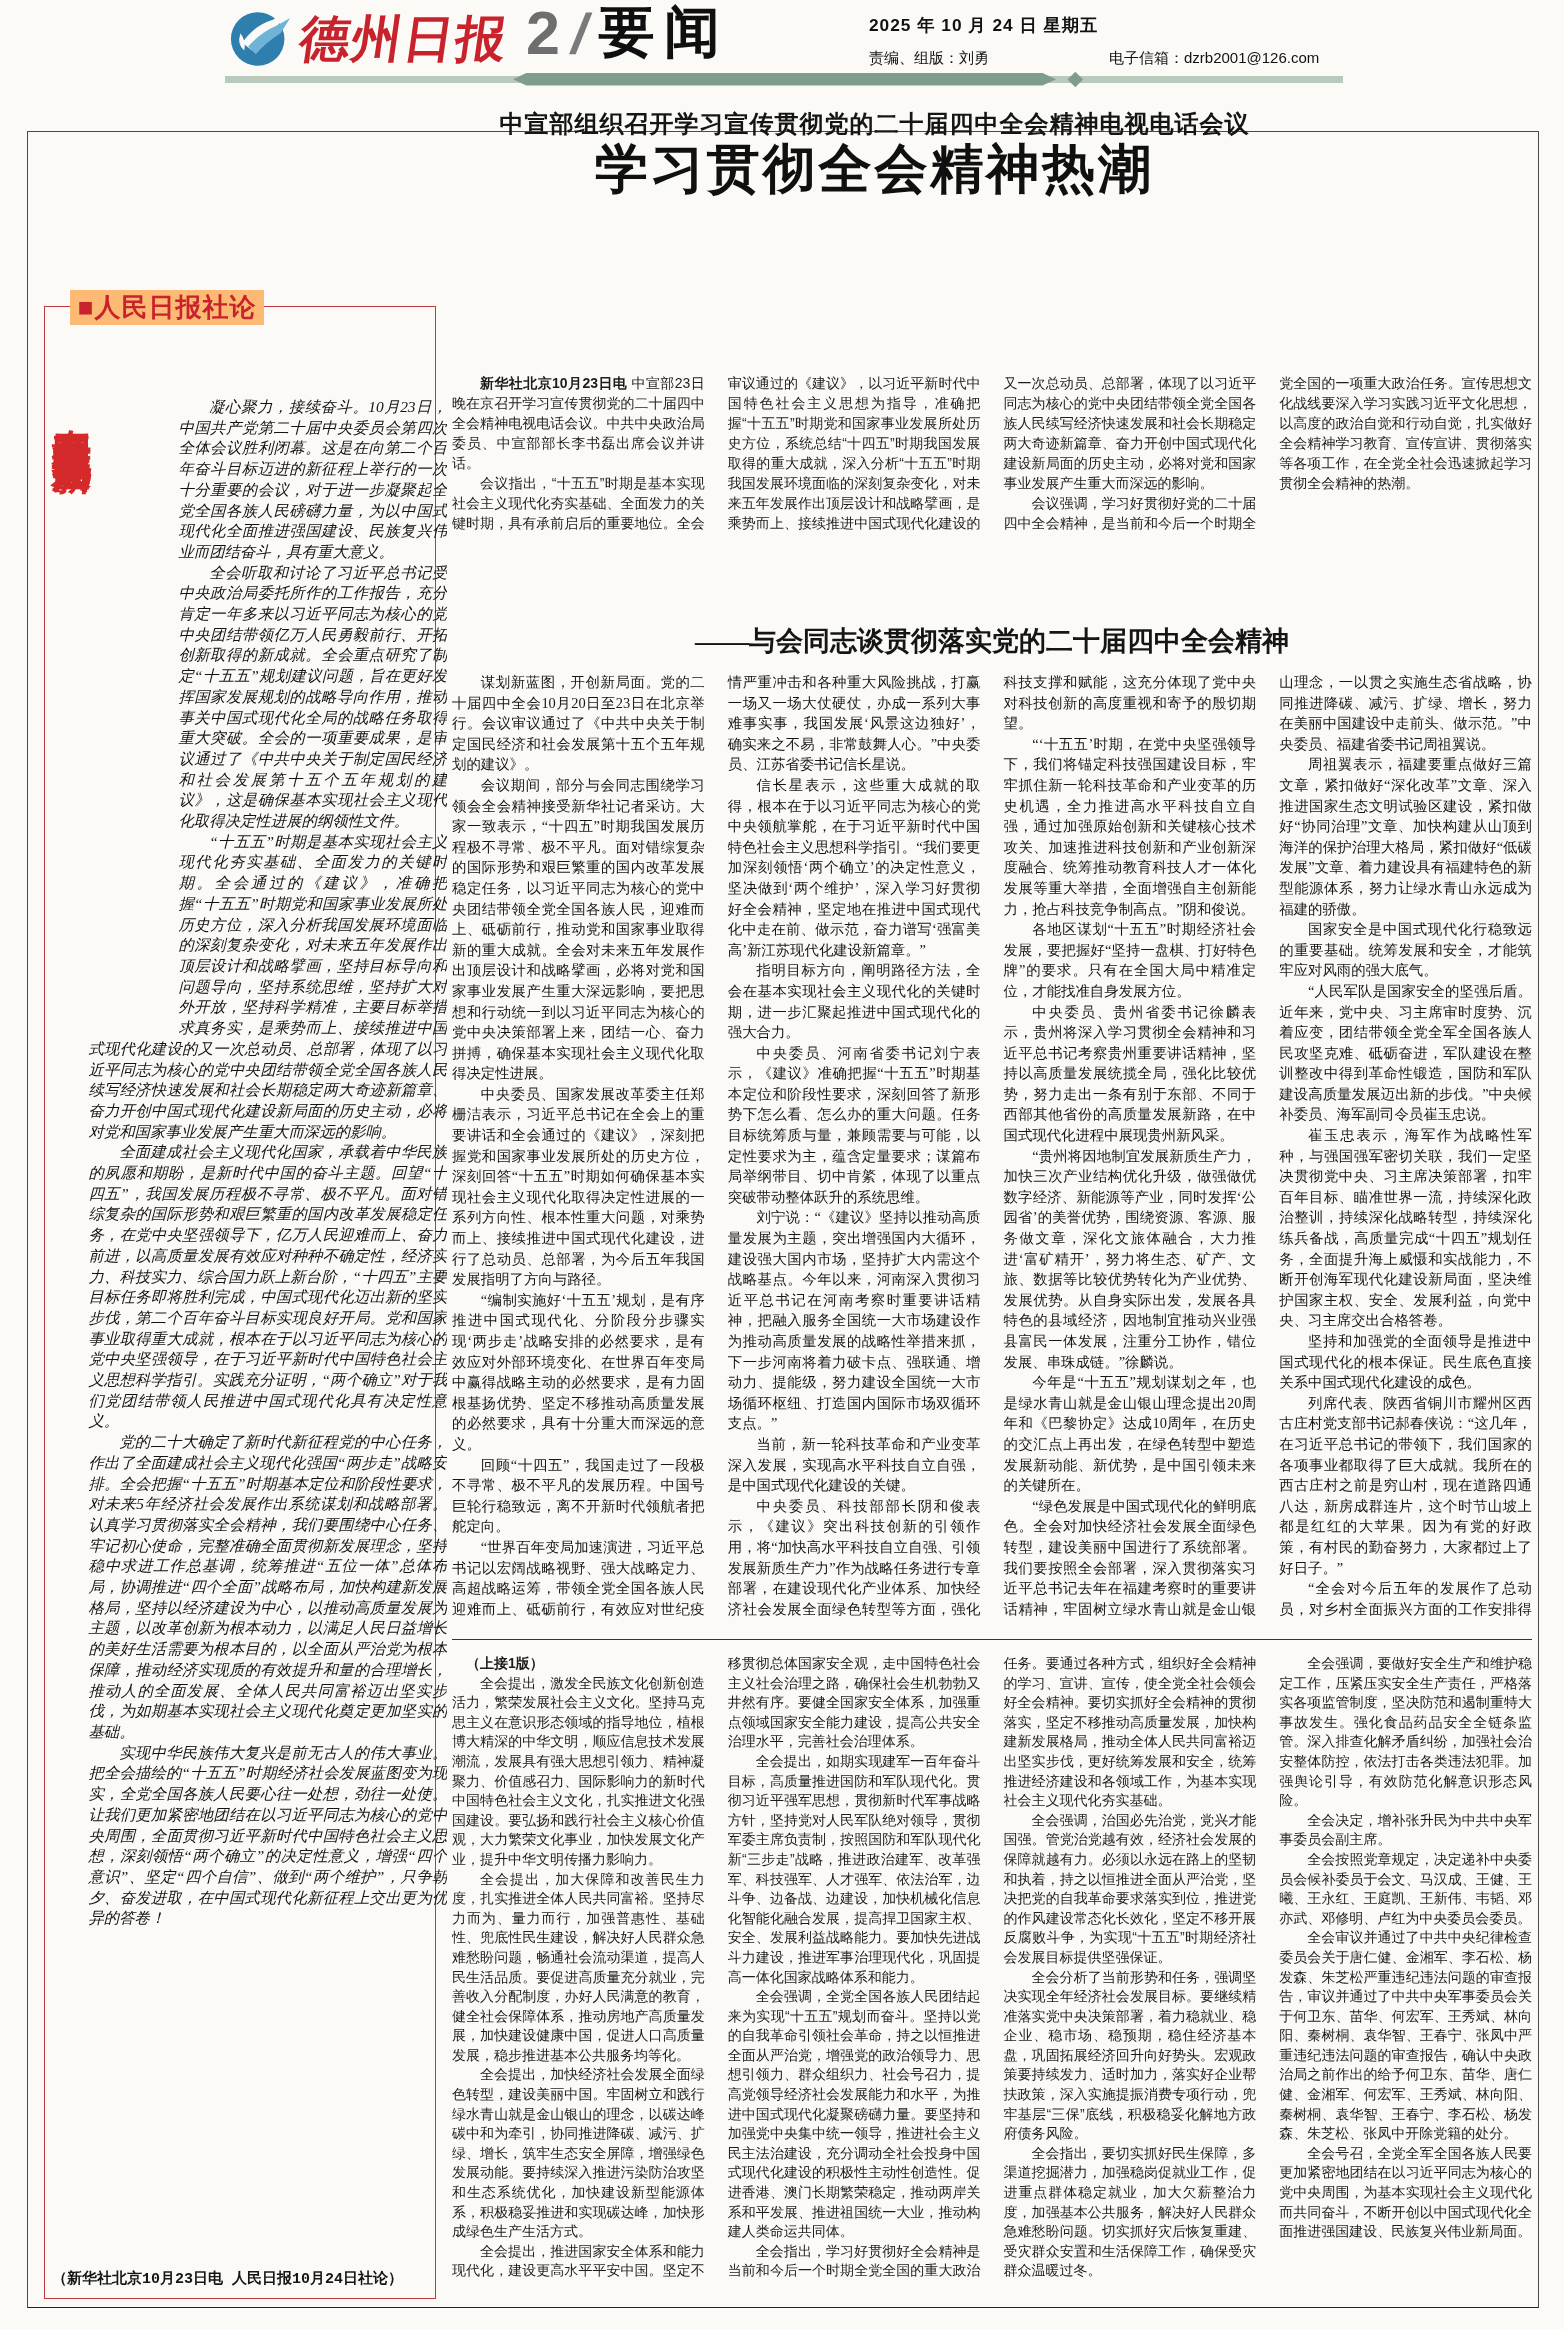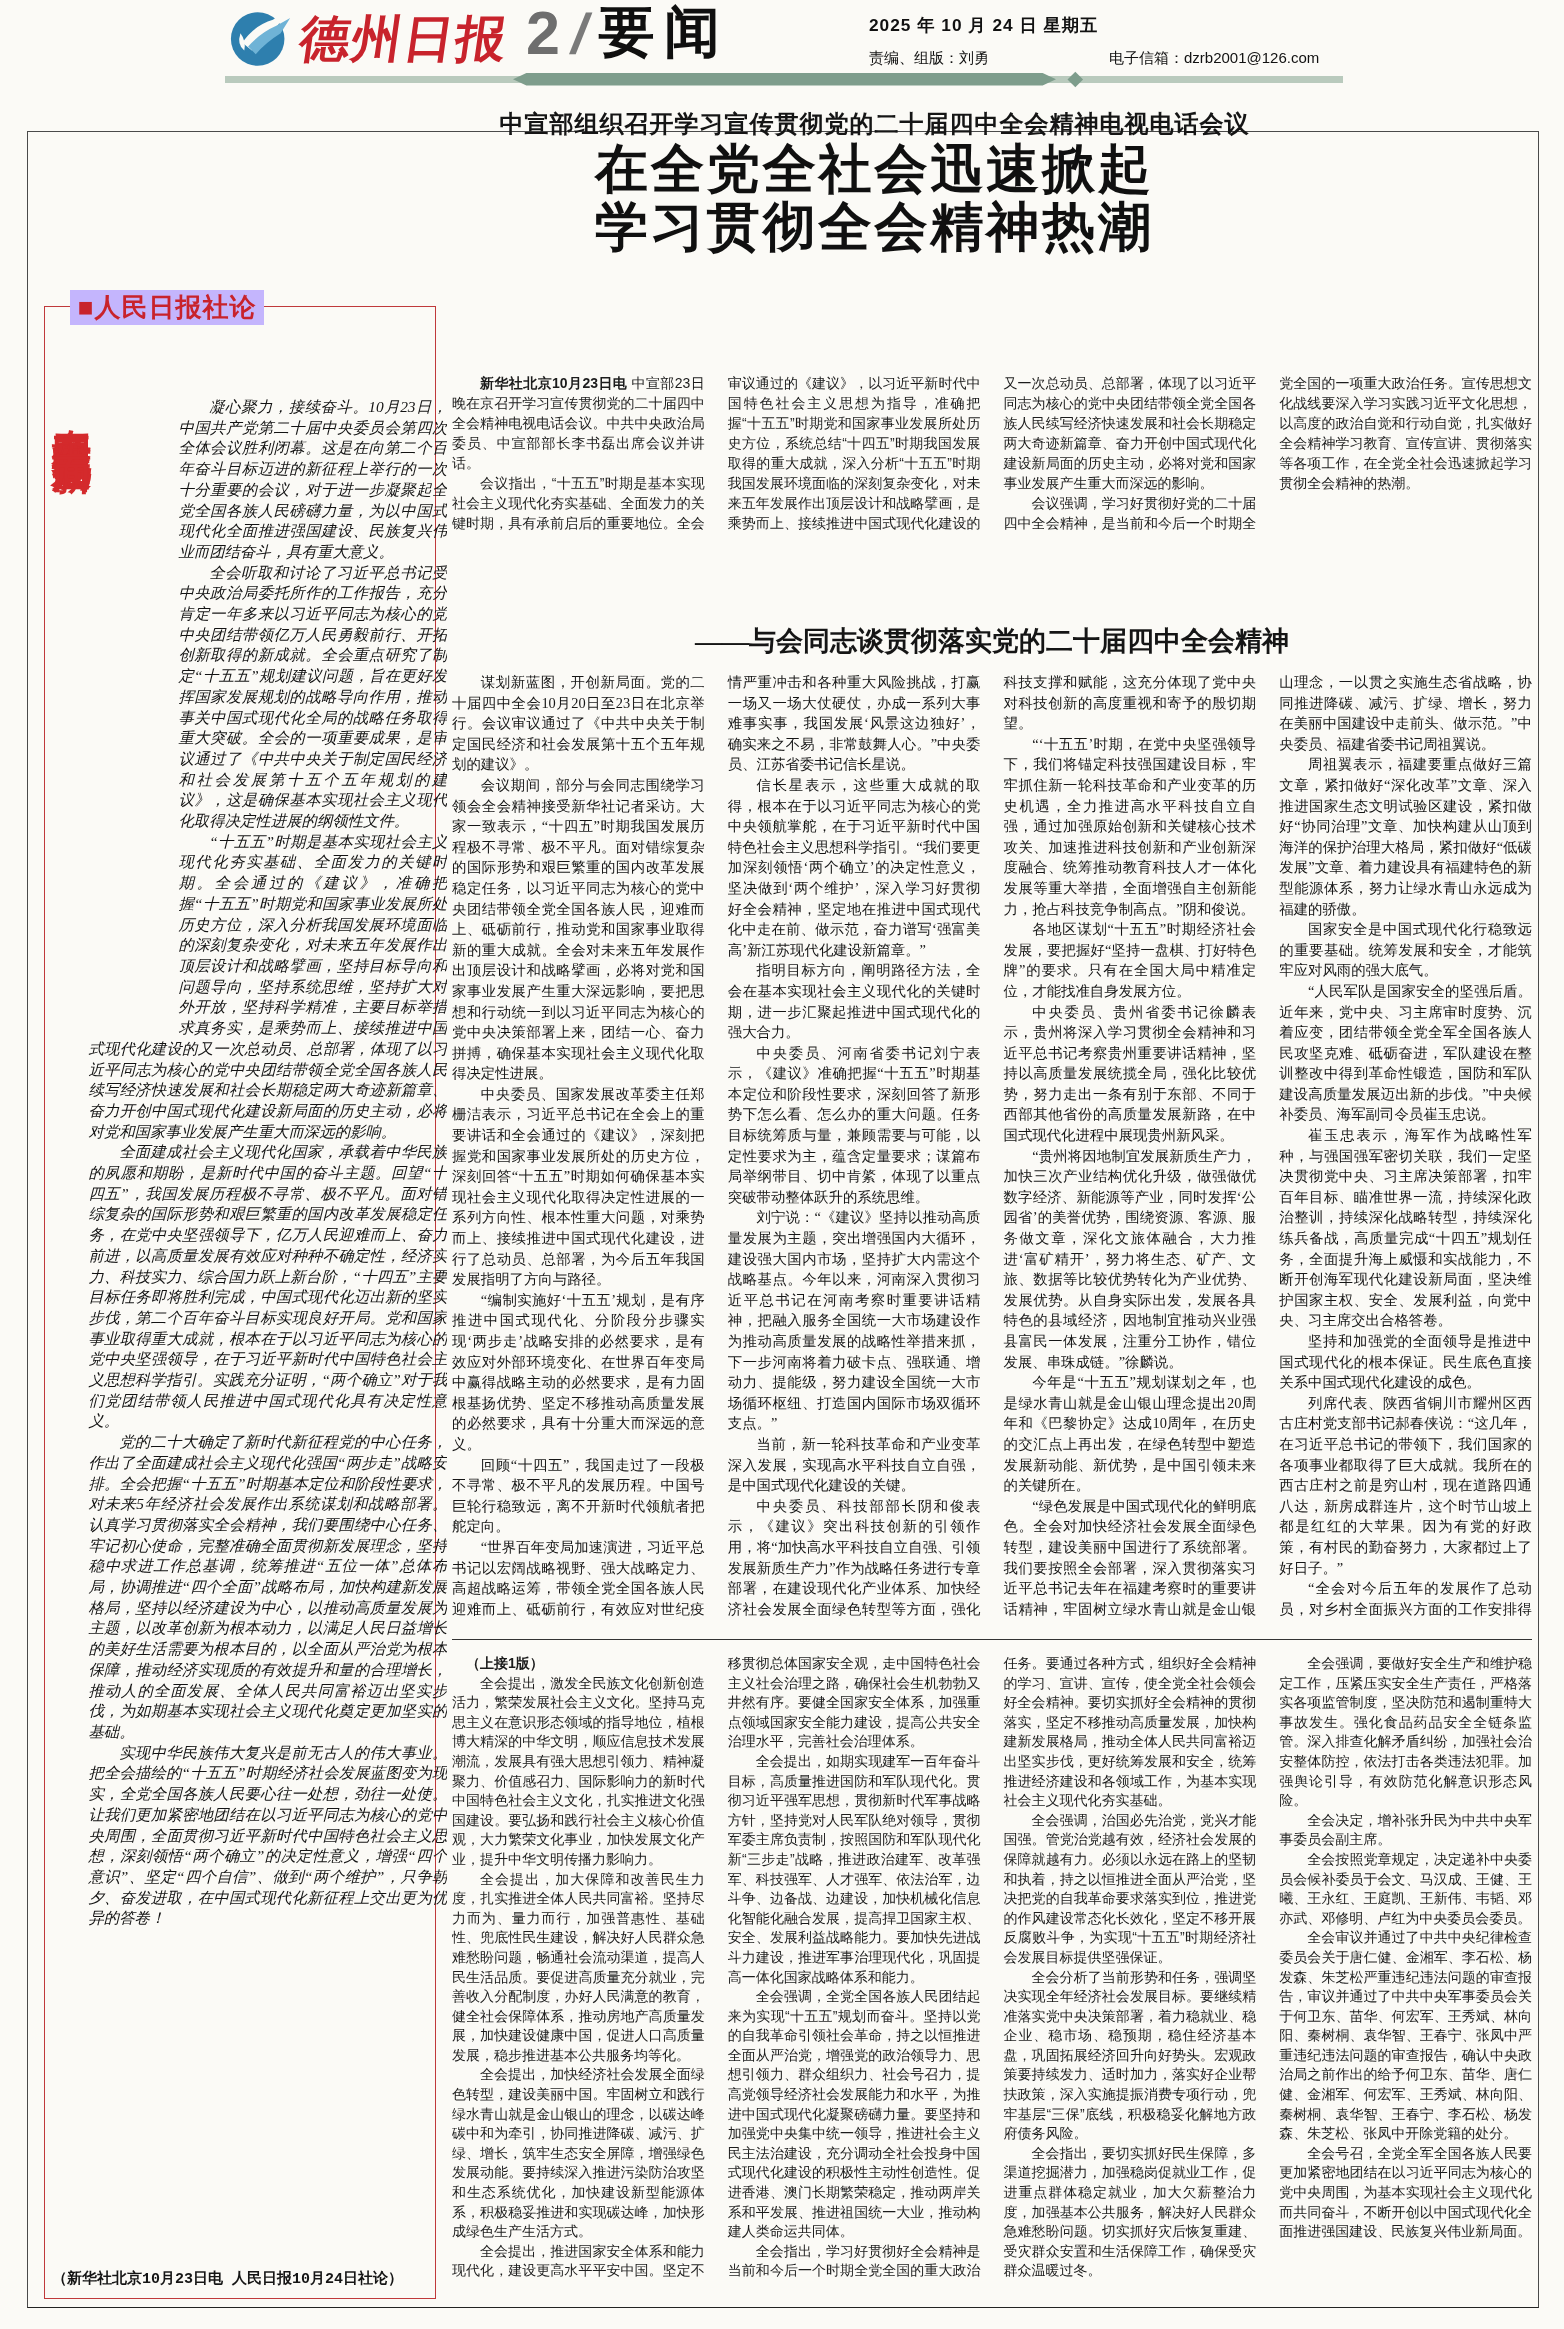--- a/index.html
+++ b/index.html
@@ -24,21 +24,21 @@
   .band-dark{position:absolute;left:288px;top:0;width:543px;height:12.5px;background:#7e9d8c;
     clip-path:polygon(0 50%,13.4px 0,calc(100% - 13.4px) 0,100% 50%,calc(100% - 13.4px) 100%,13.4px 100%);}
   .band-diamond{position:absolute;left:845px;top:1px;width:10.6px;height:10.6px;background:#7e9d8c;transform:rotate(45deg);}
 
   
   .frame{position:absolute;left:27px;top:131px;width:1510px;height:2175px;
     border:1px solid #4a4a4a;border-bottom:1.9px solid #222;}
 
   
   .edit-box{position:absolute;left:44px;top:306px;width:390px;height:1991px;border:1.9px solid #c0393b;}
-  .edit-label{position:absolute;left:25px;top:-17.3px;background:#c4b5fd;padding:0 7.7px;
+  .edit-label{position:absolute;left:25px;top:-17.3px;background:#fdba74;padding:0 7.7px;
     font-size:26px;font-weight:900;letter-spacing:1px;}
   .vtitle{position:absolute;left:7.7px;top:92px;height:634px;writing-mode:vertical-rl;text-orientation:upright;
     font-size:39px;font-weight:900;letter-spacing:1.9px;line-height:1.0;font-family:"Liberation Sans",sans-serif;}
   .edit-body{position:absolute;left:15.4px;top:90px;width:359px;height:1825px;overflow:hidden;
     font-family:"Liberation Serif",serif;font-style:italic;font-size:15.4px;line-height:20.7px;
     text-align:justify;color:#131313;margin-left:28px;}
   .edit-spacer{float:left;width:90px;height:623px;}
   .edit-body p{margin:0;text-indent:2em;}
   .edit-credit{position:absolute;left:3px;bottom:9.6px;width:359px;text-align:center;
     font-family:Liberation Mono, monospace;font-weight:700;font-size:15px;}
@@ -115,21 +115,20 @@
         <p>“十五五”时期是基本实现社会主义现代化夯实基础、全面发力的关键时期。全会通过的《建议》，准确把握“十五五”时期党和国家事业发展所处历史方位，深入分析我国发展环境面临的深刻复杂变化，对未来五年发展作出顶层设计和战略擘画，坚持目标导向和问题导向，坚持系统思维，坚持扩大对外开放，坚持科学精准，主要目标举措求真务实，是乘势而上、接续推进中国式现代化建设的又一次总动员、总部署，体现了以习近平同志为核心的党中央团结带领全党全国各族人民续写经济快速发展和社会长期稳定两大奇迹新篇章、奋力开创中国式现代化建设新局面的历史主动，必将对党和国家事业发展产生重大而深远的影响。</p>
         <p>全面建成社会主义现代化国家，承载着中华民族的夙愿和期盼，是新时代中国的奋斗主题。回望“十四五”，我国发展历程极不寻常、极不平凡。面对错综复杂的国际形势和艰巨繁重的国内改革发展稳定任务，在党中央坚强领导下，亿万人民迎难而上、奋力前进，以高质量发展有效应对种种不确定性，经济实力、科技实力、综合国力跃上新台阶，“十四五”主要目标任务即将胜利完成，中国式现代化迈出新的坚实步伐，第二个百年奋斗目标实现良好开局。党和国家事业取得重大成就，根本在于以习近平同志为核心的党中央坚强领导，在于习近平新时代中国特色社会主义思想科学指引。实践充分证明，“两个确立”对于我们党团结带领人民推进中国式现代化具有决定性意义。</p>
         <p>党的二十大确定了新时代新征程党的中心任务，作出了全面建成社会主义现代化强国“两步走”战略安排。全会把握“十五五”时期基本定位和阶段性要求，对未来5年经济社会发展作出系统谋划和战略部署。认真学习贯彻落实全会精神，我们要围绕中心任务、牢记初心使命，完整准确全面贯彻新发展理念，坚持稳中求进工作总基调，统筹推进“五位一体”总体布局，协调推进“四个全面”战略布局，加快构建新发展格局，坚持以经济建设为中心，以推动高质量发展为主题，以改革创新为根本动力，以满足人民日益增长的美好生活需要为根本目的，以全面从严治党为根本保障，推动经济实现质的有效提升和量的合理增长，推动人的全面发展、全体人民共同富裕迈出坚实步伐，为如期基本实现社会主义现代化奠定更加坚实的基础。</p>
         <p>实现中华民族伟大复兴是前无古人的伟大事业。把全会描绘的“十五五”时期经济社会发展蓝图变为现实，全党全国各族人民要心往一处想，劲往一处使。让我们更加紧密地团结在以习近平同志为核心的党中央周围，全面贯彻习近平新时代中国特色社会主义思想，深刻领悟“两个确立”的决定性意义，增强“四个意识”、坚定“四个自信”、做到“两个维护”，只争朝夕、奋发进取，在中国式现代化新征程上交出更为优异的答卷！</p>
       </div>
     <div class="edit-credit">（新华社北京10月23日电  人民日报10月24日社论）</div>
   </div>
 
   <div class="kicker">中宣部组织召开学习宣传贯彻党的二十届四中全会精神电视电话会议</div>
   <div class="headline1">
-    <div>在全党全社会迅速掀起</div>
     <div>学习贯彻全会精神热潮</div>
   </div>
   <div class="art1-body">
     <p><span class="dateline">新华社北京10月23日电</span><span>  中宣部23日晚在京召开学习宣传贯彻党的二十届四中全会精神电视电话会议。中共中央政治局委员、中宣部部长李书磊出席会议并讲话。</span></p>
     <div style="display:contents;"><p>会议指出，“十五五”时期是基本实现社会主义现代化夯实基础、全面发力的关键时期，具有承前启后的重要地位。全会审议通过的《建议》，以习近平新时代中国特色社会主义思想为指导，准确把握“十五五”时期党和国家事业发展所处历史方位，系统总结“十四五”时期我国发展取得的重大成就，深入分析“十五五”时期我国发展环境面临的深刻复杂变化，对未来五年发展作出顶层设计和战略擘画，是乘势而上、接续推进中国式现代化建设的又一次总动员、总部署，体现了以习近平同志为核心的党中央团结带领全党全国各族人民续写经济快速发展和社会长期稳定两大奇迹新篇章、奋力开创中国式现代化建设新局面的历史主动，必将对党和国家事业发展产生重大而深远的影响。</p><p>会议强调，学习好贯彻好党的二十届四中全会精神，是当前和今后一个时期全党全国的一项重大政治任务。宣传思想文化战线要深入学习实践习近平文化思想，以高度的政治自觉和行动自觉，扎实做好全会精神学习教育、宣传宣讲、贯彻落实等各项工作，在全党全社会迅速掀起学习贯彻全会精神的热潮。</p></div>
   </div>
 
   <div class="subtitle2">——与会同志谈贯彻落实党的二十届四中全会精神</div>
   <div class="art2-body">
     <div style="display:contents;"><p>谋划新蓝图，开创新局面。党的二十届四中全会10月20日至23日在北京举行。会议审议通过了《中共中央关于制定国民经济和社会发展第十五个五年规划的建议》。</p><p>会议期间，部分与会同志围绕学习领会全会精神接受新华社记者采访。大家一致表示，“十四五”时期我国发展历程极不寻常、极不平凡。面对错综复杂的国际形势和艰巨繁重的国内改革发展稳定任务，以习近平同志为核心的党中央团结带领全党全国各族人民，迎难而上、砥砺前行，推动党和国家事业取得新的重大成就。全会对未来五年发展作出顶层设计和战略擘画，必将对党和国家事业发展产生重大深远影响，要把思想和行动统一到以习近平同志为核心的党中央决策部署上来，团结一心、奋力拼搏，确保基本实现社会主义现代化取得决定性进展。</p><p>中央委员、国家发展改革委主任郑栅洁表示，习近平总书记在全会上的重要讲话和全会通过的《建议》，深刻把握党和国家事业发展所处的历史方位，深刻回答“十五五”时期如何确保基本实现社会主义现代化取得决定性进展的一系列方向性、根本性重大问题，对乘势而上、接续推进中国式现代化建设，进行了总动员、总部署，为今后五年我国发展指明了方向与路径。</p><p>“编制实施好‘十五五’规划，是有序推进中国式现代化、分阶段分步骤实现‘两步走’战略安排的必然要求，是有效应对外部环境变化、在世界百年变局中赢得战略主动的必然要求，是有力固根基扬优势、坚定不移推动高质量发展的必然要求，具有十分重大而深远的意义。</p><p>回顾“十四五”，我国走过了一段极不寻常、极不平凡的发展历程。中国号巨轮行稳致远，离不开新时代领航者把舵定向。</p><p>“世界百年变局加速演进，习近平总书记以宏阔战略视野、强大战略定力、高超战略运筹，带领全党全国各族人民迎难而上、砥砺前行，有效应对世纪疫情严重冲击和各种重大风险挑战，打赢一场又一场大仗硬仗，办成一系列大事难事实事，我国发展‘风景这边独好’，确实来之不易，非常鼓舞人心。”中央委员、江苏省委书记信长星说。</p><p>信长星表示，这些重大成就的取得，根本在于以习近平同志为核心的党中央领航掌舵，在于习近平新时代中国特色社会主义思想科学指引。“我们要更加深刻领悟‘两个确立’的决定性意义，坚决做到‘两个维护’，深入学习好贯彻好全会精神，坚定地在推进中国式现代化中走在前、做示范，奋力谱写‘强富美高’新江苏现代化建设新篇章。”</p><p>指明目标方向，阐明路径方法，全会在基本实现社会主义现代化的关键时期，进一步汇聚起推进中国式现代化的强大合力。</p><p>中央委员、河南省委书记刘宁表示，《建议》准确把握“十五五”时期基本定位和阶段性要求，深刻回答了新形势下怎么看、怎么办的重大问题。任务目标统筹质与量，兼顾需要与可能，以定性要求为主，蕴含定量要求；谋篇布局举纲带目、切中肯綮，体现了以重点突破带动整体跃升的系统思维。</p><p>刘宁说：“《建议》坚持以推动高质量发展为主题，突出增强国内大循环，建设强大国内市场，坚持扩大内需这个战略基点。今年以来，河南深入贯彻习近平总书记在河南考察时重要讲话精神，把融入服务全国统一大市场建设作为推动高质量发展的战略性举措来抓，下一步河南将着力破卡点、强联通、增动力、提能级，努力建设全国统一大市场循环枢纽、打造国内国际市场双循环支点。”</p><p>当前，新一轮科技革命和产业变革深入发展，实现高水平科技自立自强，是中国式现代化建设的关键。</p><p>中央委员、科技部部长阴和俊表示，《建议》突出科技创新的引领作用，将“加快高水平科技自立自强、引领发展新质生产力”作为战略任务进行专章部署，在建设现代化产业体系、加快经济社会发展全面绿色转型等方面，强化科技支撑和赋能，这充分体现了党中央对科技创新的高度重视和寄予的殷切期望。</p><p>“‘十五五’时期，在党中央坚强领导下，我们将锚定科技强国建设目标，牢牢抓住新一轮科技革命和产业变革的历史机遇，全力推进高水平科技自立自强，通过加强原始创新和关键核心技术攻关、加速推进科技创新和产业创新深度融合、统筹推动教育科技人才一体化发展等重大举措，全面增强自主创新能力，抢占科技竞争制高点。”阴和俊说。</p><p>各地区谋划“十五五”时期经济社会发展，要把握好“坚持一盘棋、打好特色牌”的要求。只有在全国大局中精准定位，才能找准自身发展方位。</p><p>中央委员、贵州省委书记徐麟表示，贵州将深入学习贯彻全会精神和习近平总书记考察贵州重要讲话精神，坚持以高质量发展统揽全局，强化比较优势，努力走出一条有别于东部、不同于西部其他省份的高质量发展新路，在中国式现代化进程中展现贵州新风采。</p><p>“贵州将因地制宜发展新质生产力，加快三次产业结构优化升级，做强做优数字经济、新能源等产业，同时发挥‘公园省’的美誉优势，围绕资源、客源、服务做文章，深化文旅体融合，大力推进‘富矿精开’，努力将生态、矿产、文旅、数据等比较优势转化为产业优势、发展优势。从自身实际出发，发展各具特色的县域经济，因地制宜推动兴业强县富民一体发展，注重分工协作，错位发展、串珠成链。”徐麟说。</p><p>今年是“十五五”规划谋划之年，也是绿水青山就是金山银山理念提出20周年和《巴黎协定》达成10周年，在历史的交汇点上再出发，在绿色转型中塑造发展新动能、新优势，是中国引领未来的关键所在。</p><p>“绿色发展是中国式现代化的鲜明底色。全会对加快经济社会发展全面绿色转型，建设美丽中国进行了系统部署。我们要按照全会部署，深入贯彻落实习近平总书记去年在福建考察时的重要讲话精神，牢固树立绿水青山就是金山银山理念，一以贯之实施生态省战略，协同推进降碳、减污、扩绿、增长，努力在美丽中国建设中走前头、做示范。”中央委员、福建省委书记周祖翼说。</p><p>周祖翼表示，福建要重点做好三篇文章，紧扣做好“深化改革”文章、深入推进国家生态文明试验区建设，紧扣做好“协同治理”文章、加快构建从山顶到海洋的保护治理大格局，紧扣做好“低碳发展”文章、着力建设具有福建特色的新型能源体系，努力让绿水青山永远成为福建的骄傲。</p><p>国家安全是中国式现代化行稳致远的重要基础。统筹发展和安全，才能筑牢应对风雨的强大底气。</p><p>“人民军队是国家安全的坚强后盾。近年来，党中央、习主席审时度势、沉着应变，团结带领全党全军全国各族人民攻坚克难、砥砺奋进，军队建设在整训整改中得到革命性锻造，国防和军队建设高质量发展迈出新的步伐。”中央候补委员、海军副司令员崔玉忠说。</p><p>崔玉忠表示，海军作为战略性军种，与强国强军密切关联，我们一定坚决贯彻党中央、习主席决策部署，扣牢百年目标、瞄准世界一流，持续深化政治整训，持续深化战略转型，持续深化练兵备战，高质量完成“十四五”规划任务，全面提升海上威慑和实战能力，不断开创海军现代化建设新局面，坚决维护国家主权、安全、发展利益，向党中央、习主席交出合格答卷。</p><p>坚持和加强党的全面领导是推进中国式现代化的根本保证。民生底色直接关系中国式现代化建设的成色。</p><p>列席代表、陕西省铜川市耀州区西古庄村党支部书记郝春侠说：“这几年，在习近平总书记的带领下，我们国家的各项事业都取得了巨大成就。我所在的西古庄村之前是穷山村，现在道路四通八达，新房成群连片，这个时节山坡上都是红红的大苹果。因为有党的好政策，有村民的勤奋努力，大家都过上了好日子。”</p><p>“全会对今后五年的发展作了总动员，对乡村全面振兴方面的工作安排得很细很实，饱含着浓浓的为农情怀，让我们感到很有奔头、很有干劲。”郝春侠表示，“回去之后，我一定把全会精神宣传好落实好，和乡亲们一起继续勤劳奋进，让生活更幸福、乡村更美丽。”</p></div>

